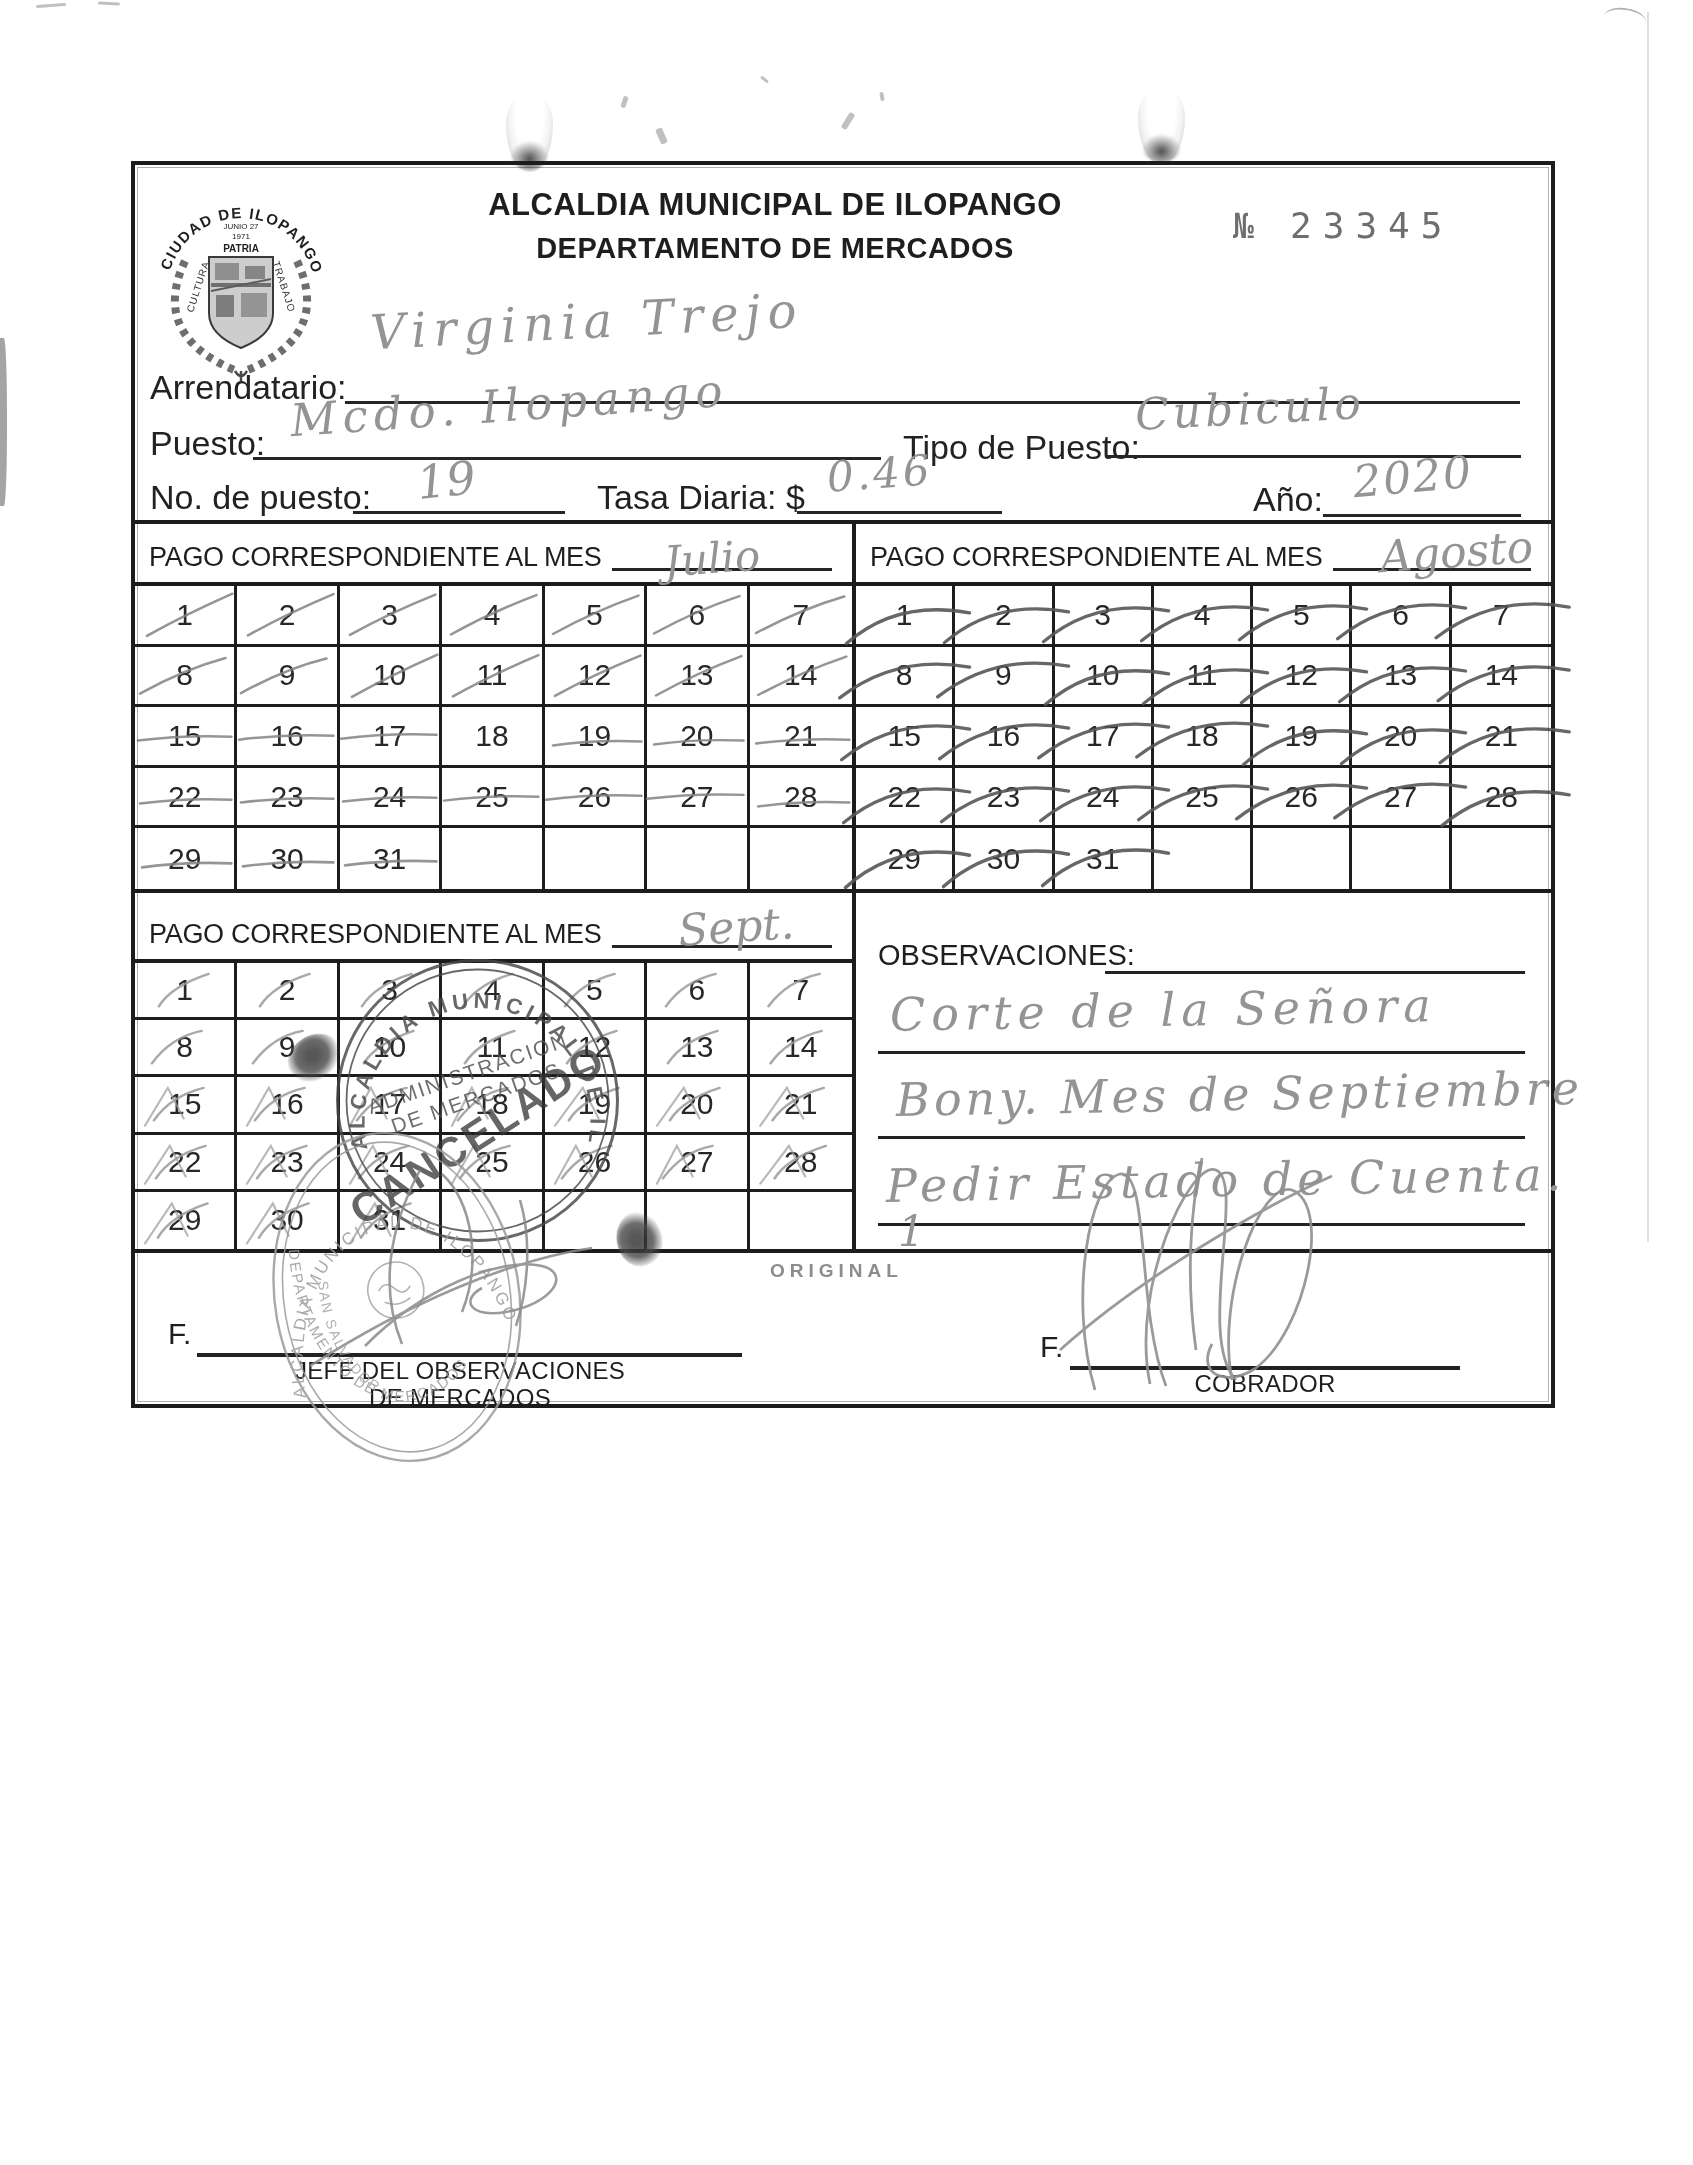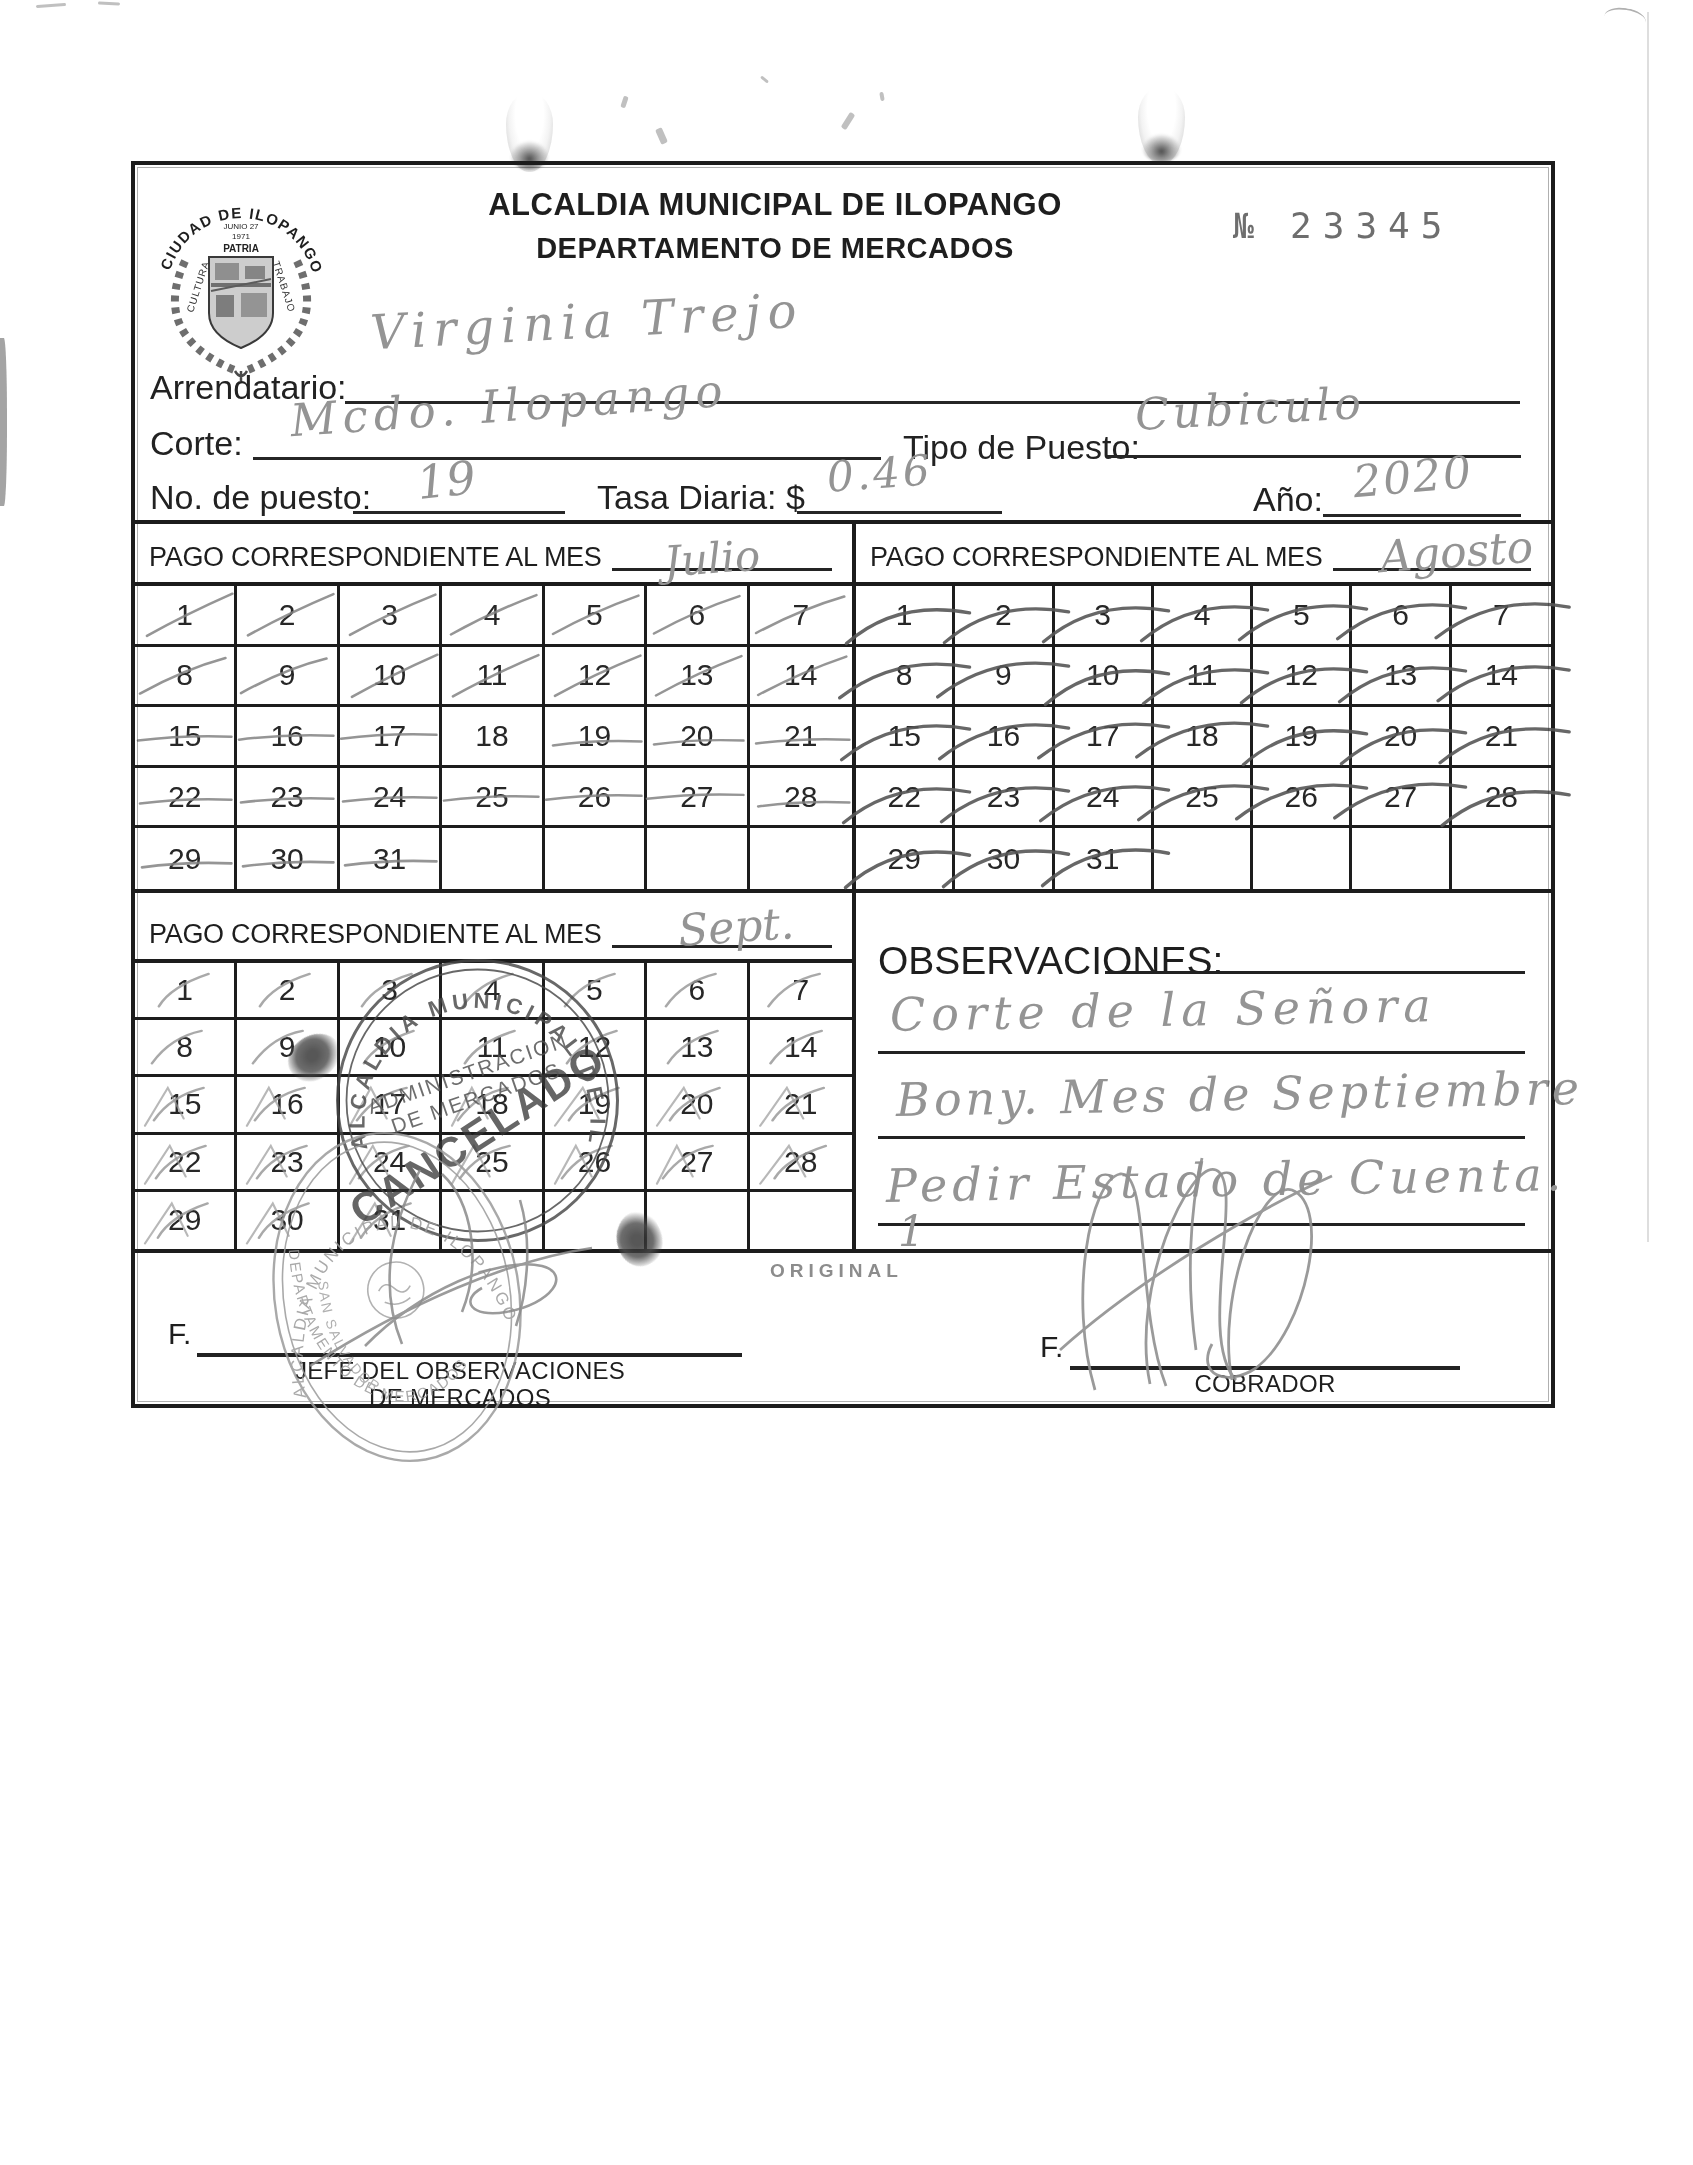--- a/index.html
+++ b/index.html
@@ -54,21 +54,21 @@
   .cal-grid{position:absolute;left:0;right:0;top:62px;bottom:0;display:grid;
         grid-template-columns:repeat(7,1fr);grid-template-rows:repeat(5,1fr);}
   .cal-cell{position:relative;border-right:3px solid #1d1d1d;border-bottom:3px solid #1d1d1d;
         display:flex;align-items:center;justify-content:center;box-sizing:border-box;}
   .cal-cell:nth-child(7n){border-right:none;}
   .cal-cell:nth-child(n+29){border-bottom:none;}
   .day-num{font-size:30px;color:#272727;}
   .stroke-svg{position:absolute;inset:0;width:100%;height:100%;overflow:visible;pointer-events:none;}
 
   
-  .obs-label{position:absolute;font-size:39px;}
+  .obs-label{position:absolute;font-size:29px;}
   .obs-line{position:absolute;border-top:3px solid #222;height:0;}
 
   
   .footer-strip{position:absolute;left:0;top:1092px;width:1416px;height:147px;}
   .original{position:absolute;left:635px;top:3px;font-size:19px;font-weight:bold;
         letter-spacing:5px;color:#8c8c8c;}
   .f-label{position:absolute;font-size:30px;}
   .sig-line{position:absolute;border-top:4px solid #222;height:0;}
   .role{position:absolute;font-size:24px;text-align:center;letter-spacing:.3px;}
 
@@ -129,21 +129,21 @@
     </div>
 
     <div class="doc-num">
       <span class="no">№</span><span class="val">23345</span>
     </div>
 
     <div class="flabel" style="left:15px;top:203px;">Arrendatario:</div>
     <div class="fline" style="left:210px;top:236px;width:1175px;"></div>
     <div class="hw" style="left:235px;top:132px;font-size:48px;letter-spacing:7px;transform:rotate(-3deg);">Virginia  Trejo</div>
 
-    <div class="flabel" style="left:15px;top:259px;">Corte:</div>
+    <div class="flabel" style="left:15px;top:259px;">Puesto:</div>
     <div class="fline" style="left:118px;top:292px;width:628px;"></div>
     <div class="hw" style="left:155px;top:218px;font-size:45px;letter-spacing:6px;transform:rotate(-4deg);">Mcdo.  Ilopango</div>
 
     <div class="flabel" style="left:768px;top:263px;">Tipo de Puesto:</div>
     <div class="fline" style="left:972px;top:290px;width:414px;"></div>
     <div class="hw" style="left:1000px;top:222px;font-size:44px;letter-spacing:4px;transform:rotate(-3deg);">Cubiculo</div>
 
     <div class="flabel" style="left:15px;top:313px;">No. de puesto:</div>
     <div class="fline" style="left:218px;top:346px;width:212px;"></div>
     <div class="hw" style="left:282px;top:292px;font-size:46px;transform:rotate(-6deg);">19</div>

